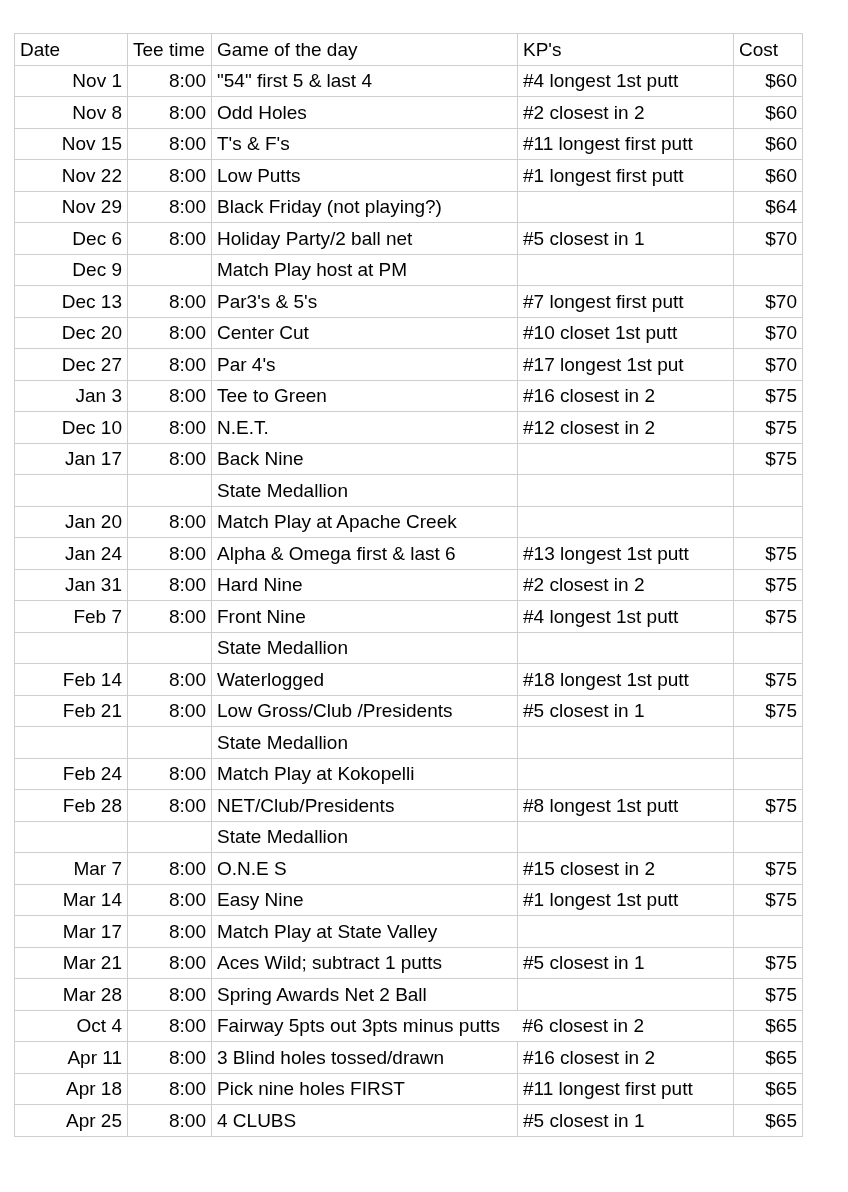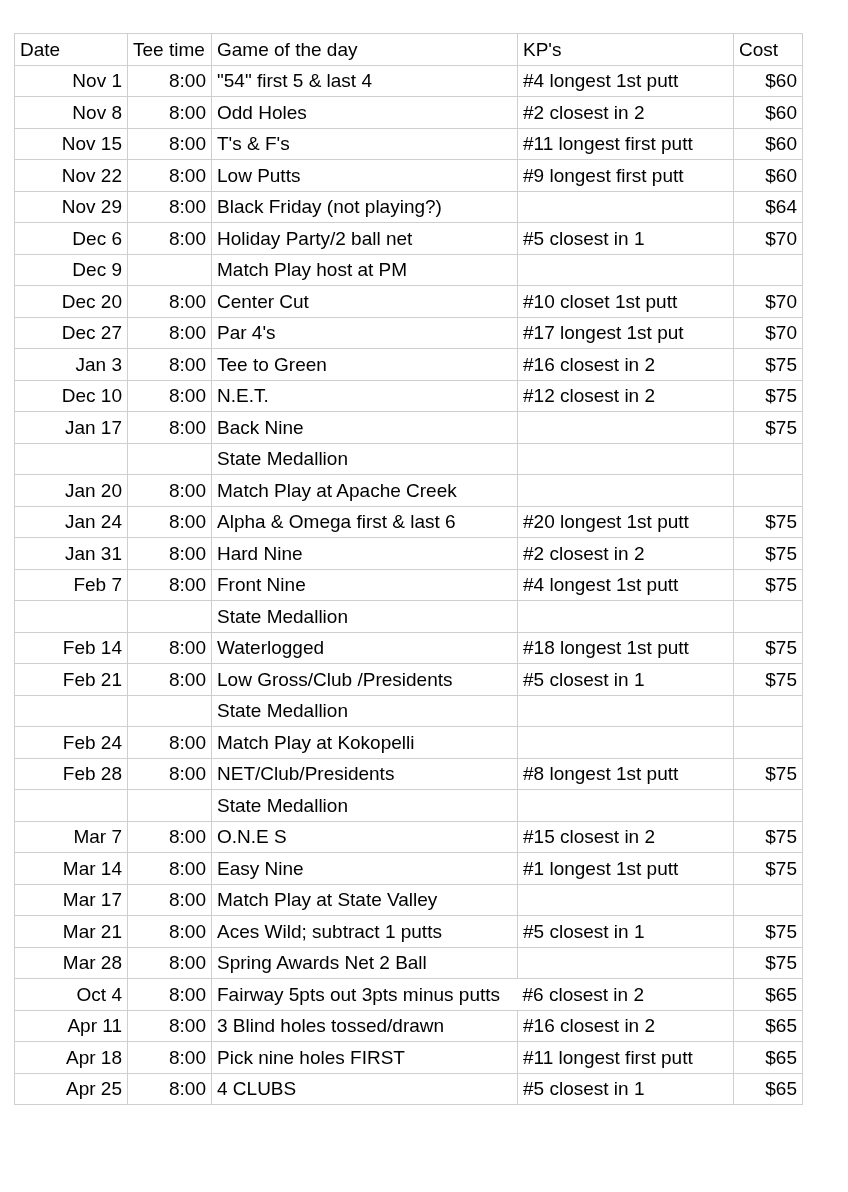--- a/index.html
+++ b/index.html
@@ -82,21 +82,21 @@
           <td class="r">Nov 15</td>
           <td class="r">8:00</td>
           <td class="l">T's &amp; F's</td>
           <td class="l">#11 longest first putt</td>
           <td class="r">$60</td>
         </tr>
         <tr>
           <td class="r">Nov 22</td>
           <td class="r">8:00</td>
           <td class="l">Low Putts</td>
-          <td class="l">#9 longest first putt</td>
+          <td class="l">#1 longest first putt</td>
           <td class="r">$60</td>
         </tr>
         <tr>
           <td class="r">Nov 29</td>
           <td class="r">8:00</td>
           <td class="l">Black Friday (not playing?)</td>
           <td class="l"></td>
           <td class="r">$64</td>
         </tr>
         <tr>
@@ -107,20 +107,27 @@
           <td class="r">$70</td>
         </tr>
         <tr>
           <td class="r">Dec 9</td>
           <td class="r"></td>
           <td class="l">Match Play host at PM</td>
           <td class="l"></td>
           <td class="r"></td>
         </tr>
         <tr>
+          <td class="r">Dec 13</td>
+          <td class="r">8:00</td>
+          <td class="l">Par3's &amp; 5's</td>
+          <td class="l">#7 longest first putt</td>
+          <td class="r">$70</td>
+        </tr>
+        <tr>
           <td class="r">Dec 20</td>
           <td class="r">8:00</td>
           <td class="l">Center Cut</td>
           <td class="l">#10 closet 1st putt</td>
           <td class="r">$70</td>
         </tr>
         <tr>
           <td class="r">Dec 27</td>
           <td class="r">8:00</td>
           <td class="l">Par 4's</td>
@@ -159,21 +166,21 @@
           <td class="r">Jan 20</td>
           <td class="r">8:00</td>
           <td class="l">Match Play at Apache Creek</td>
           <td class="l"></td>
           <td class="r"></td>
         </tr>
         <tr>
           <td class="r">Jan 24</td>
           <td class="r">8:00</td>
           <td class="l">Alpha &amp; Omega first &amp; last 6</td>
-          <td class="l">#20 longest 1st putt</td>
+          <td class="l">#13 longest 1st putt</td>
           <td class="r">$75</td>
         </tr>
         <tr>
           <td class="r">Jan 31</td>
           <td class="r">8:00</td>
           <td class="l">Hard Nine</td>
           <td class="l">#2 closest in 2</td>
           <td class="r">$75</td>
         </tr>
         <tr>

